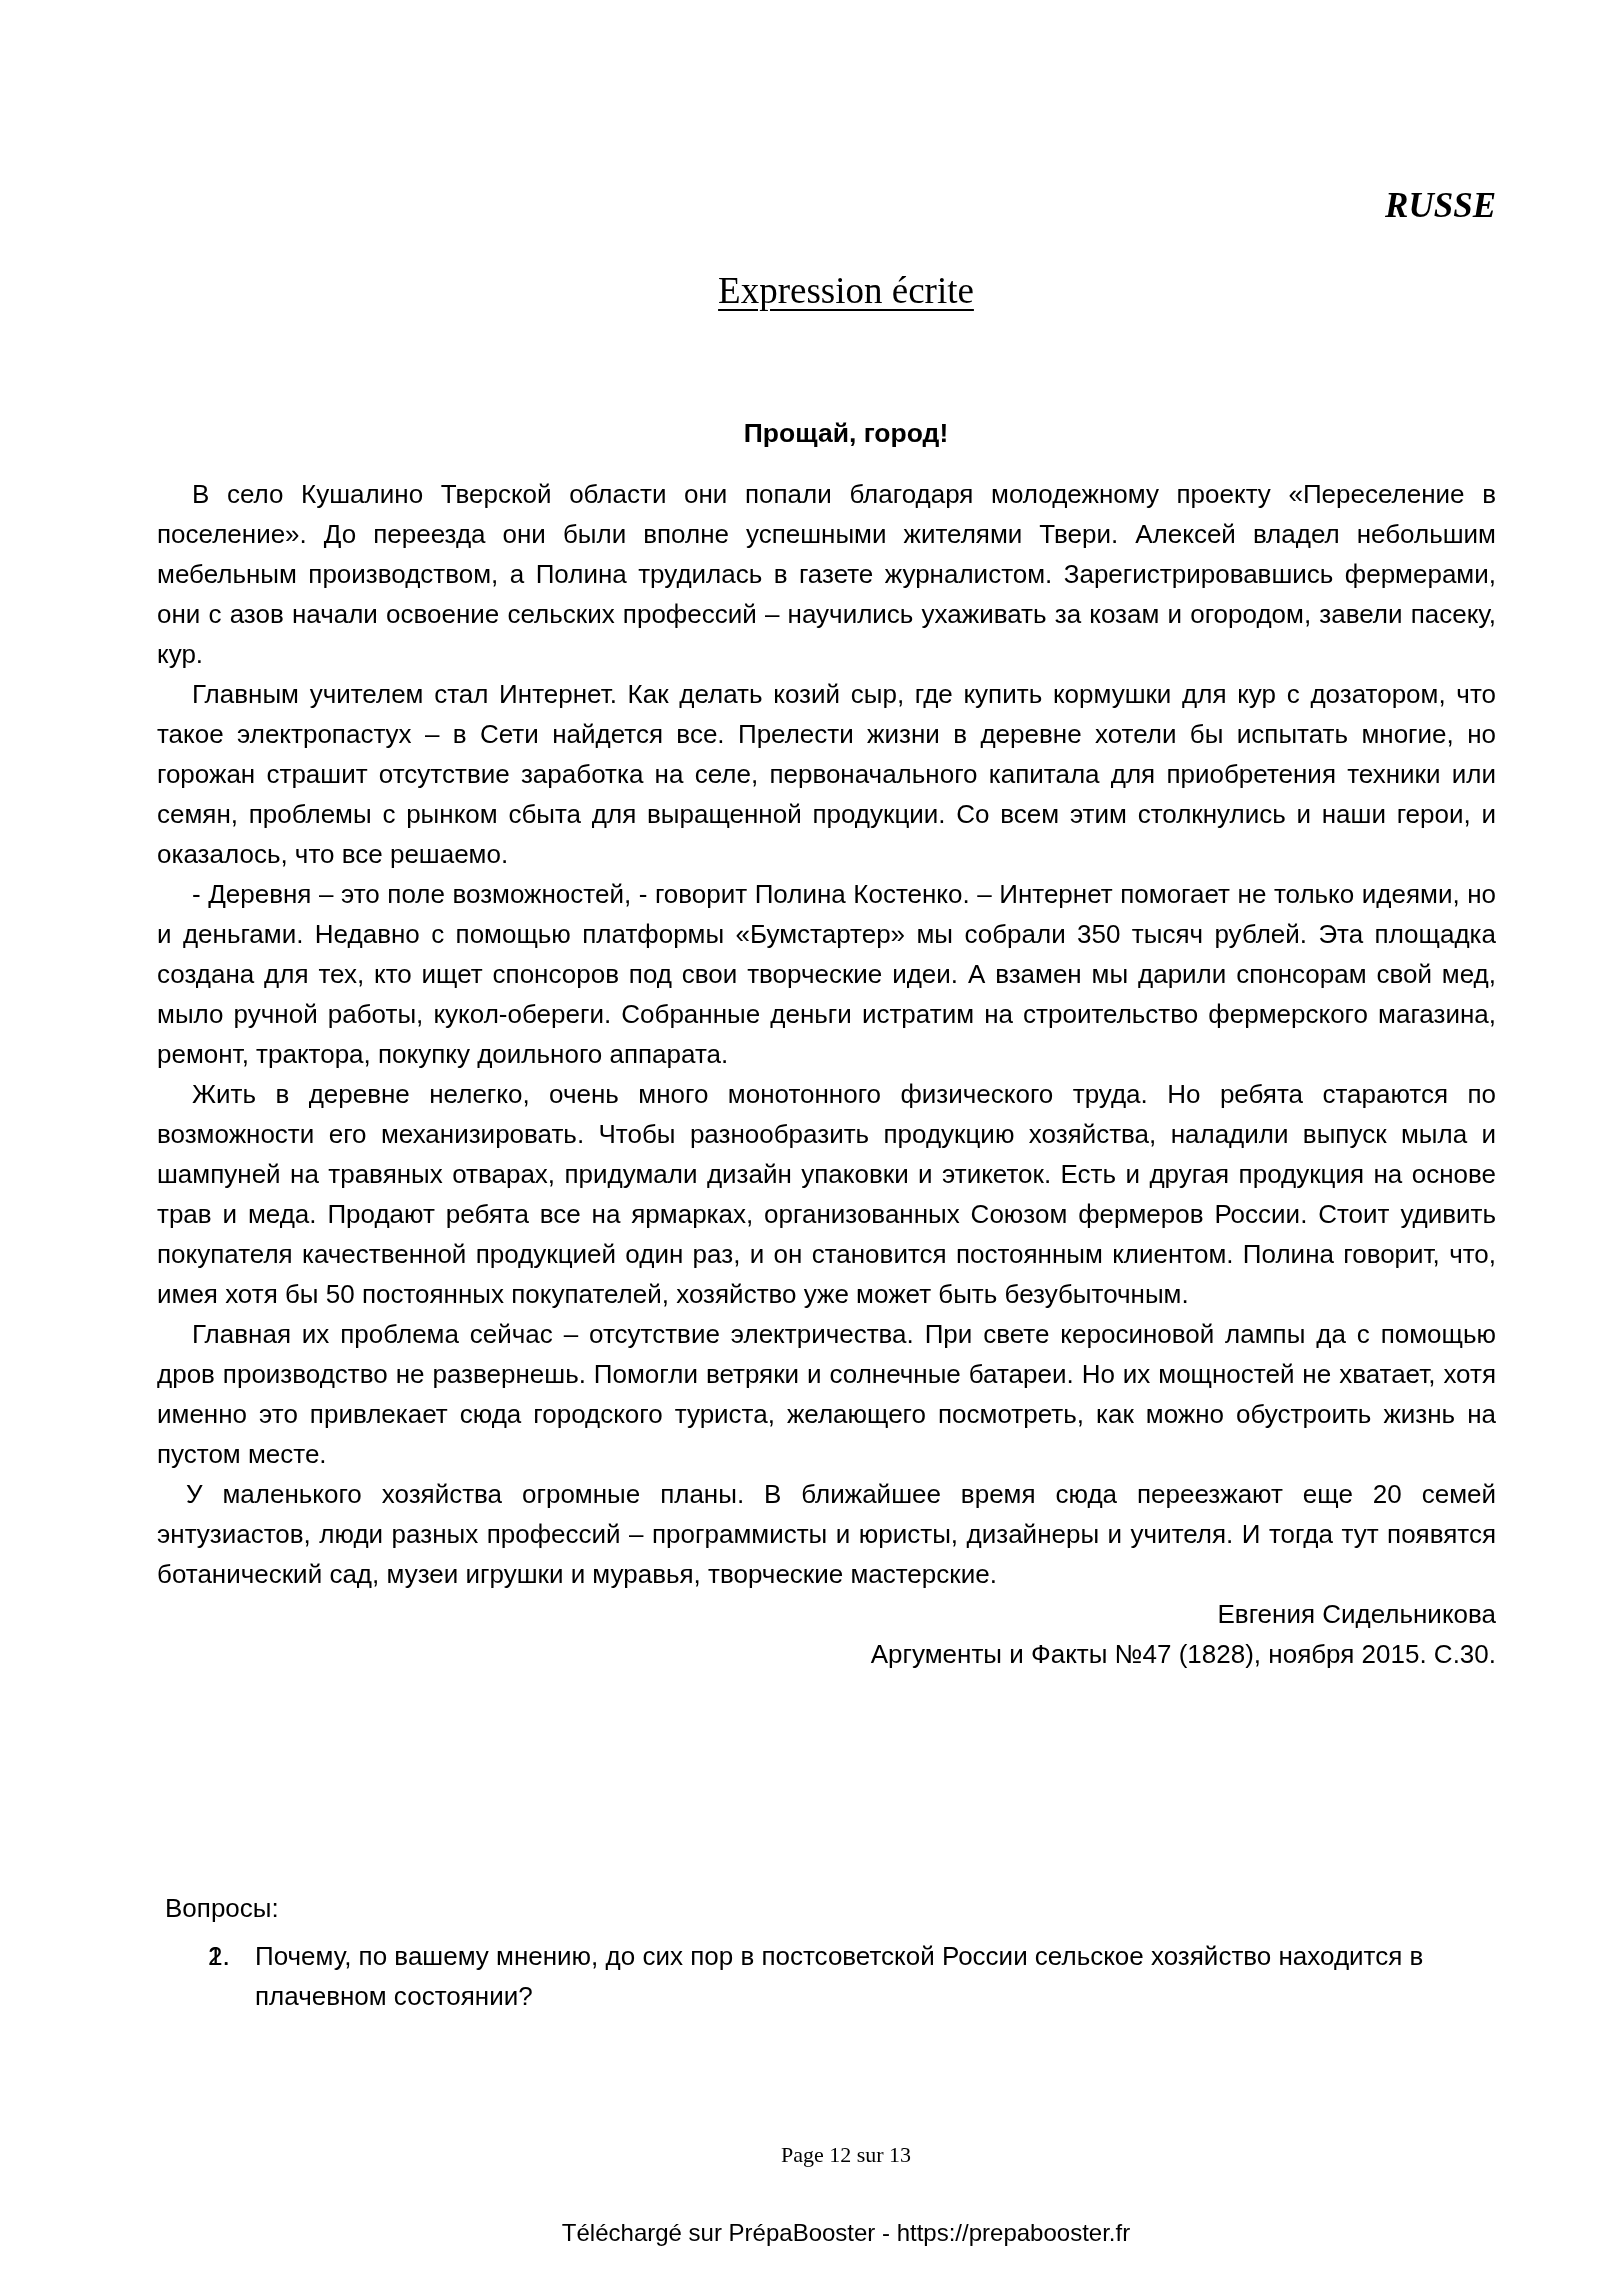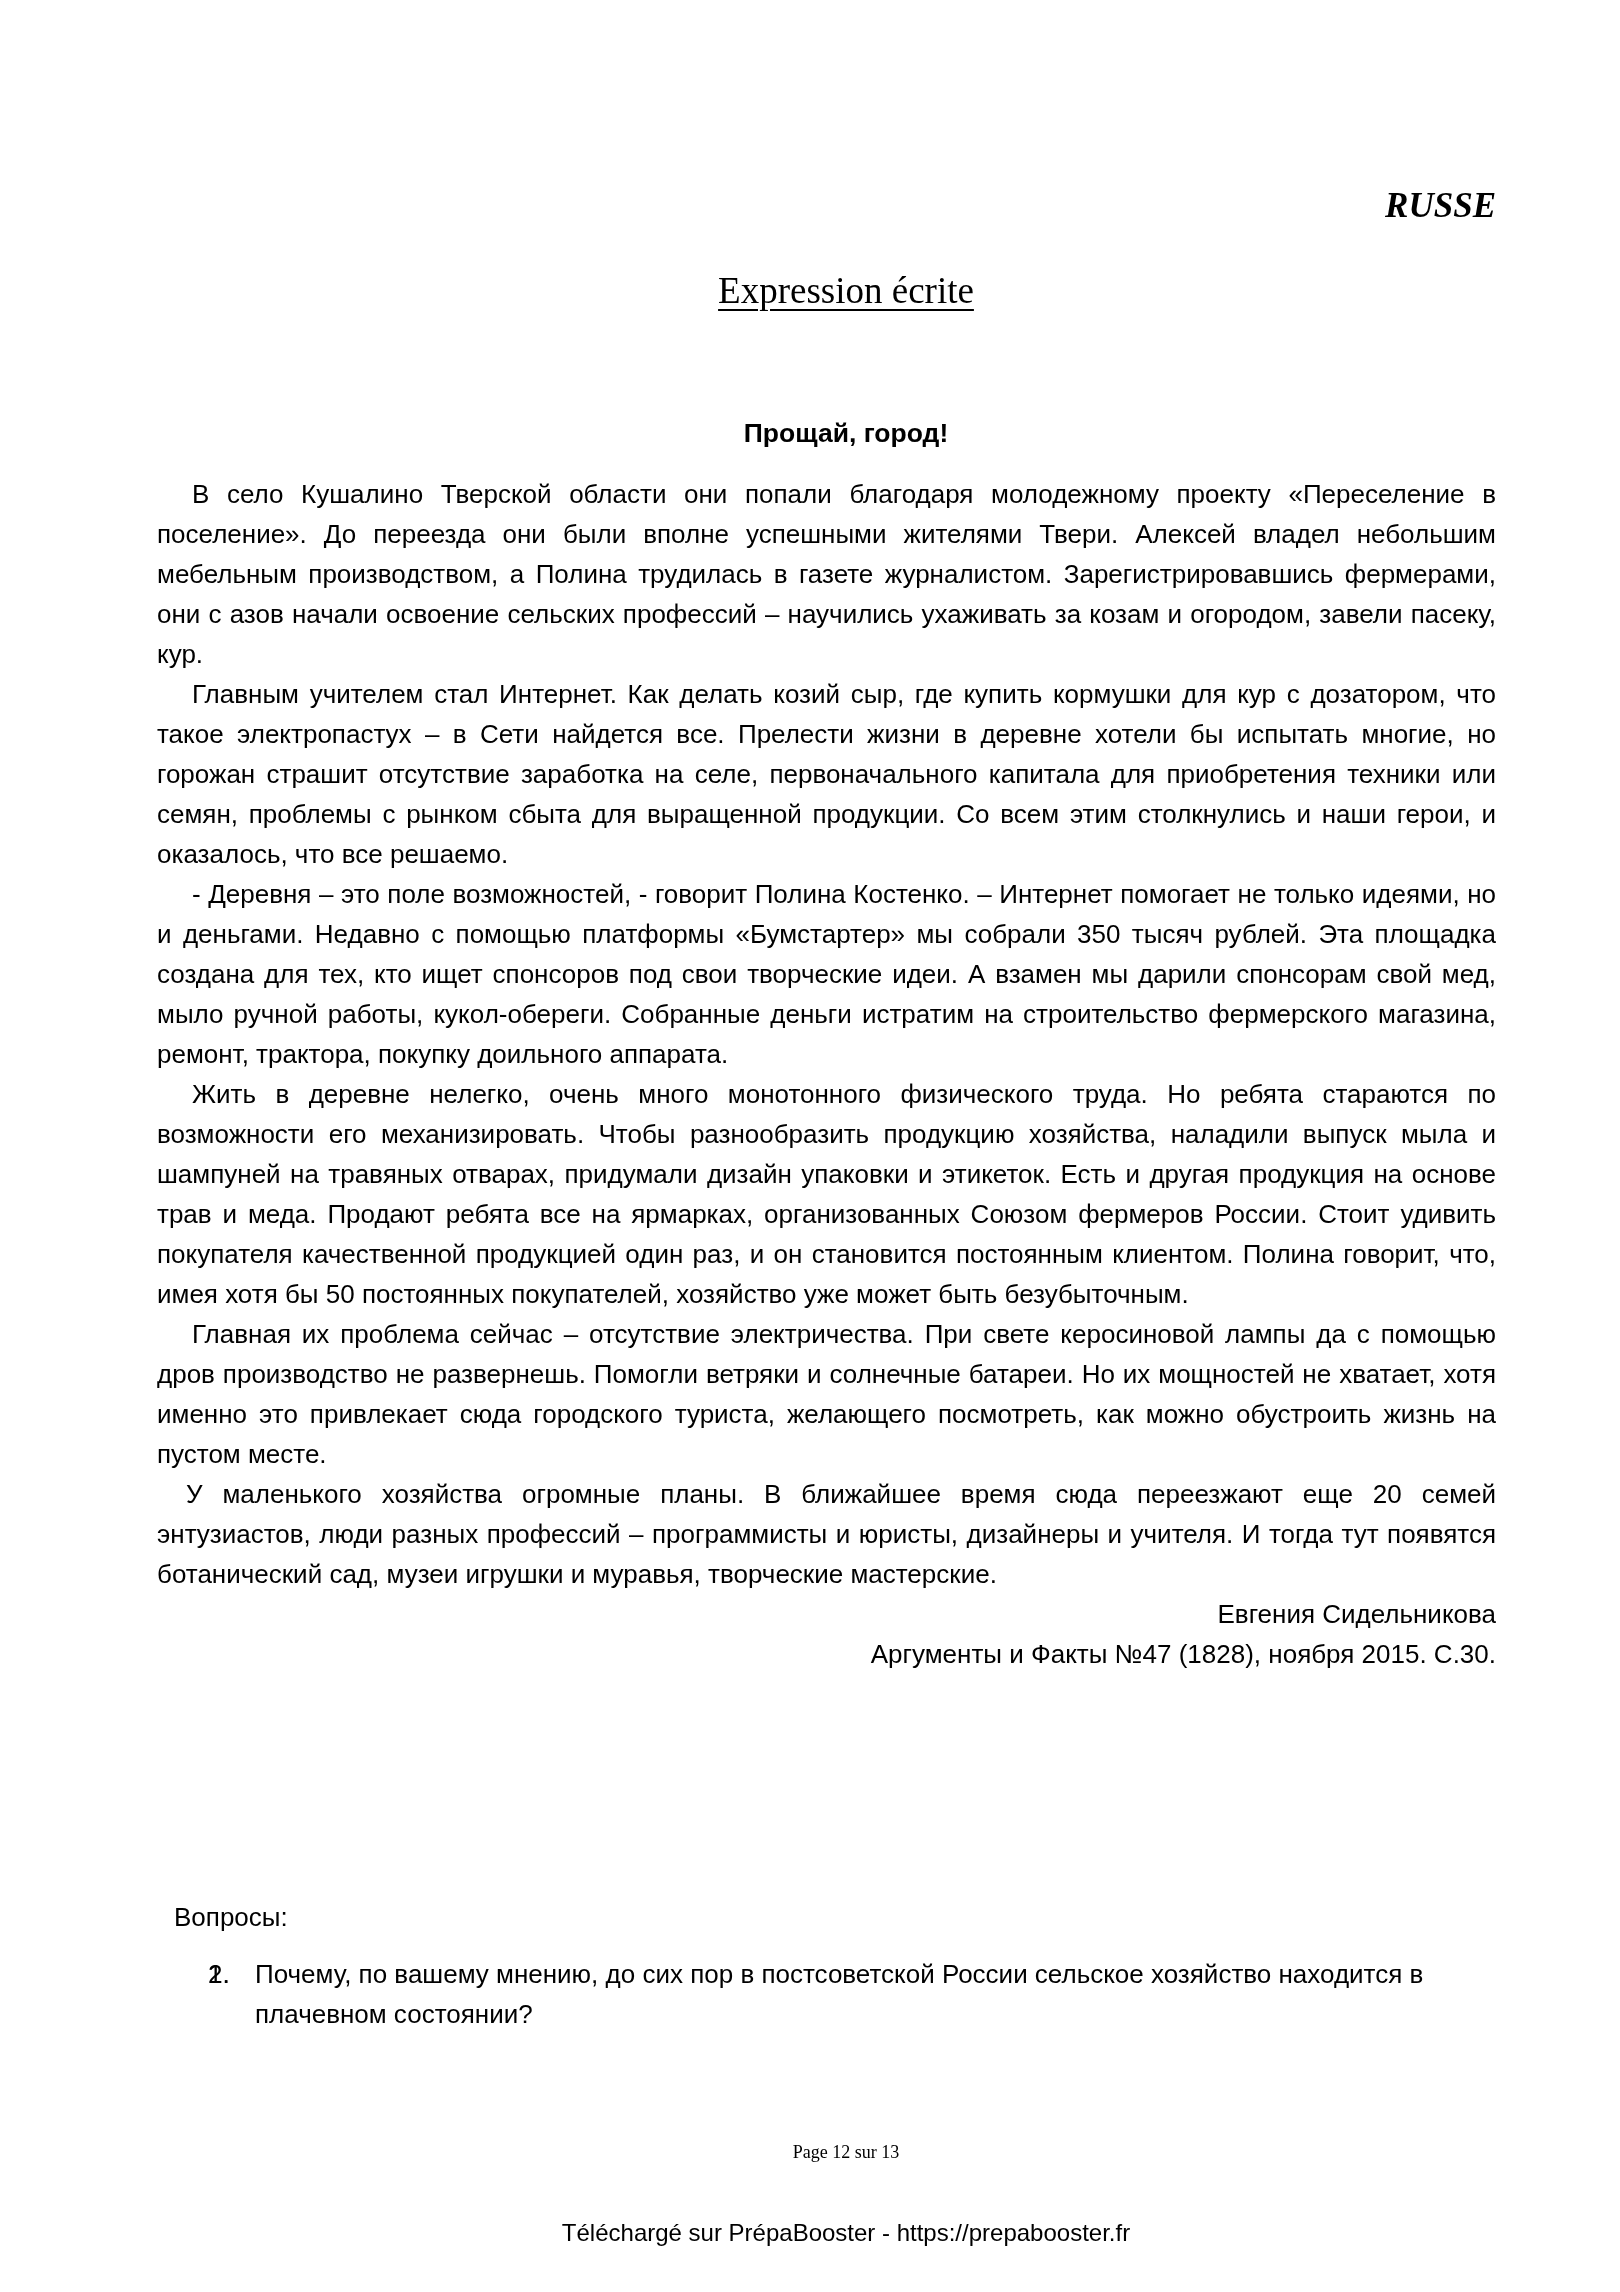--- a/index.html
+++ b/index.html
@@ -84,21 +84,21 @@
     .questions {
       position: absolute;
       left: 0;
       top: 1880px;
       width: 1339px;
       font-family: "Liberation Sans", sans-serif;
       font-size: 26px;
       line-height: 40px;
     }
     .questions-heading {
-      margin: 17px;
+      margin: 8px;
     }
     .questions ol {
       margin: 0;
       padding: 0;
       list-style: none;
     }
     .questions li {
       position: relative;
       padding-left: 98px;
       padding-right: 39px;
@@ -108,21 +108,21 @@
       left: 51px;
       top: 0;
     }
     .page-number {
       position: absolute;
       left: 0;
       right: 0;
       top: 2142px;
       text-align: center;
       font-family: "Liberation Serif", serif;
-      font-size: 18px;
+      font-size: 22px;
       padding-left: 39px;
     }
     .footer {
       position: absolute;
       left: 0;
       right: 0;
       top: 2219px;
       text-align: center;
       font-family: "Liberation Sans", sans-serif;
       font-size: 24px;

